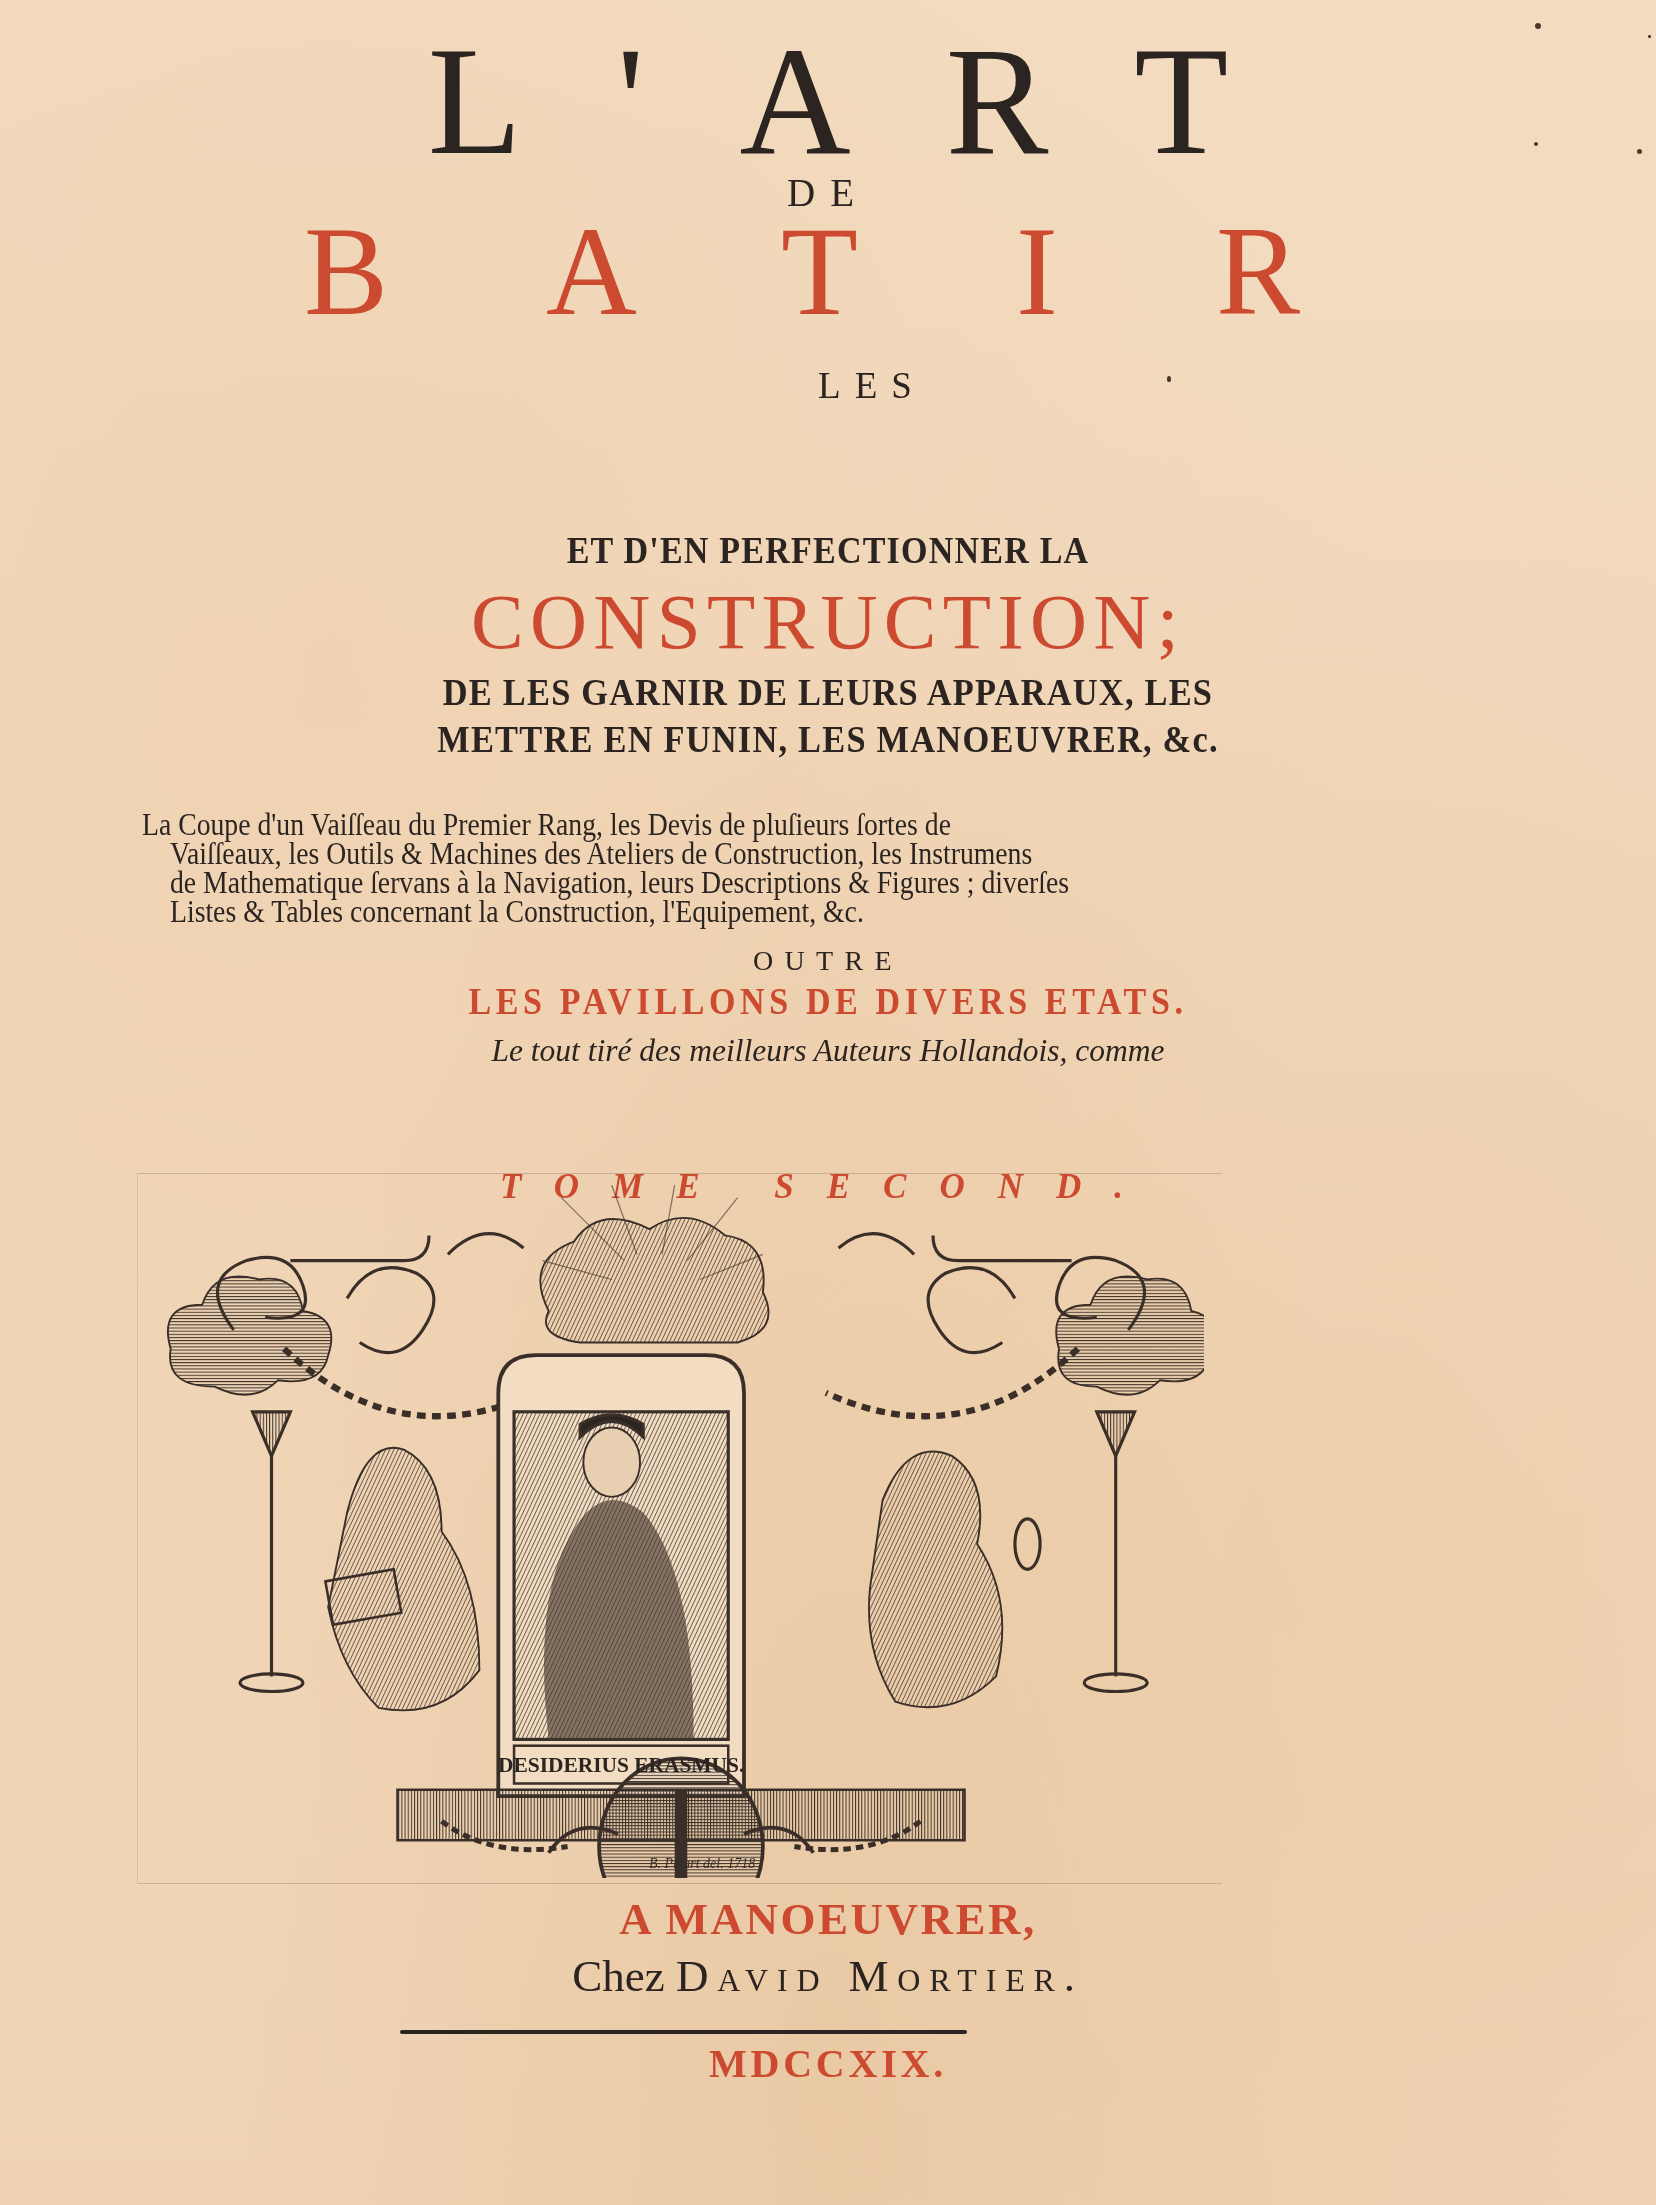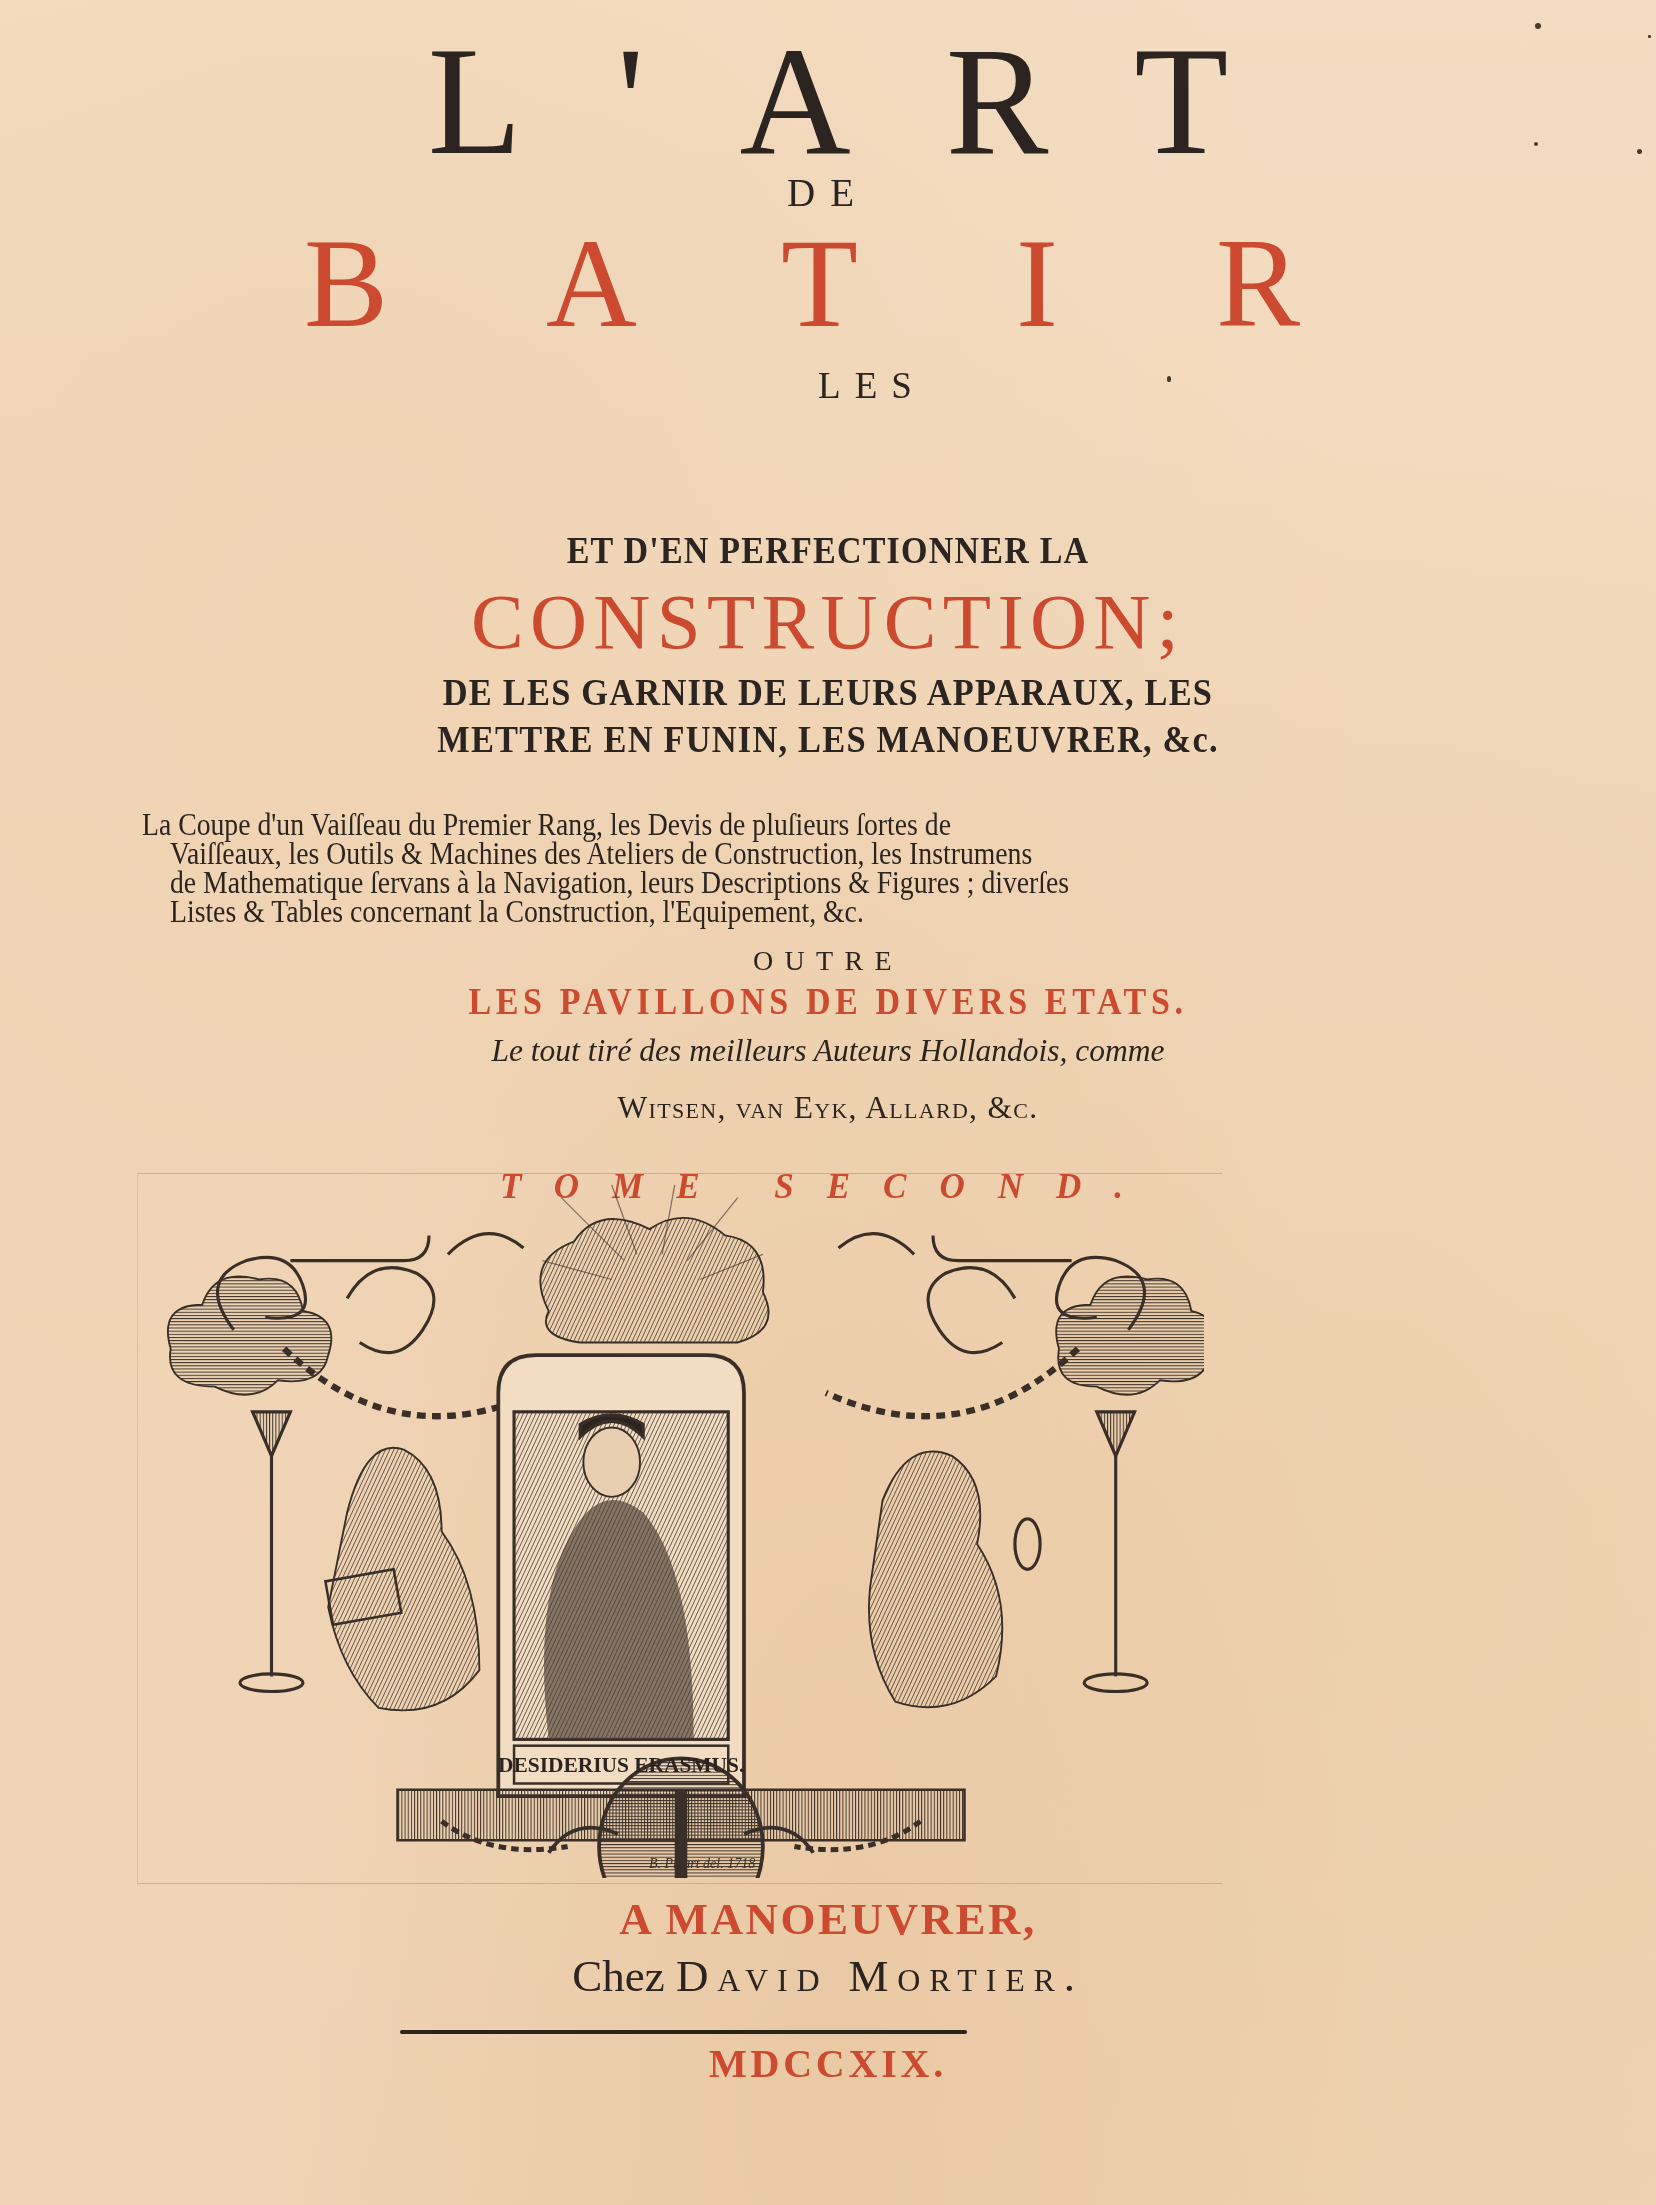--- a/index.html
+++ b/index.html
@@ -16,21 +16,21 @@
       radial-gradient(ellipse at 50% 95%, rgba(225,185,140,0.35), transparent 50%),
       linear-gradient(180deg, #f3dcc1 0%, #f1d7ba 50%, #efd3b4 100%);
   }
   .spot { position: absolute; border-radius: 50%; background: #4a3a2a; }
   .line { position: absolute; left: 0; width: 100%; text-align: center; white-space: nowrap; }
   .black { color: #2b2420; }
   .red { color: #cc4a30; }
 
   #t-lart   { top: 12.6px;   font-size: 154px; letter-spacing: 95px; padding-left: 95px; box-sizing: border-box; }
   #t-de     { top: 170px;  font-size: 39px;  letter-spacing: 15px; }
-  #t-batir  { top: 212px;  font-size: 126px; letter-spacing: 158px; padding-left: 106px; box-sizing: border-box; }
+  #t-batir  { top: 200px;  font-size: 126px; letter-spacing: 158px; padding-left: 106px; box-sizing: border-box; }
   #t-les    { top: 364px;  font-size: 37px;  letter-spacing: 14px; padding-left: 44px; }
   #t-vaiss  { top: 416px;  font-size: 79px; letter-spacing: 26.5px; }
   #t-etden  { top: 529px;  font-size: 37px;  letter-spacing: 1.3px; font-weight: bold; transform: scaleX(0.92); }
   #t-constr { top: 577px;  font-size: 79px; letter-spacing: 6.3px; }
   #t-garnir { top: 671px; font-size: 37px; letter-spacing: 1.3px; font-weight: bold; transform: scaleX(0.93); }
   #t-mettre { top: 718px; font-size: 37px; letter-spacing: 1.3px; font-weight: bold; transform: scaleX(0.93); }
   #t-avec   { top: 772px; font-size: 28px; letter-spacing: 11.3px; }
   .desc { position: absolute; left: 139px; width: 1071px; font-size: 31.5px; line-height: 29px; transform: scaleX(0.88); transform-origin: left; white-space: nowrap; }
   #d1 { top: 810px; left: 142px; }
   #d2 { top: 839px; left: 170px; }
@@ -78,21 +78,20 @@
   <div id="t-mettre" class="line black">METTRE EN FUNIN, LES MANOEUVRER, &amp;c.</div>
 
   <div id="d1" class="desc black">La Coupe d'un Vaiſſeau du Premier Rang,  les Devis de pluſieurs ſortes de</div>
   <div id="d2" class="desc black">Vaiſſeaux, les Outils &amp; Machines des Ateliers de Construction, les Instrumens</div>
   <div id="d3" class="desc black">de Mathematique ſervans à la Navigation, leurs Descriptions &amp; Figures ; diverſes</div>
   <div id="d4" class="desc black">Listes &amp; Tables concernant la Construction, l'Equipement, &amp;c.</div>
 
   <div id="t-outre" class="line black">OUTRE</div>
   <div id="t-pav" class="line red">LES PAVILLONS DE DIVERS ETATS.</div>
   <div id="t-tout" class="line black">Le tout tiré des meilleurs Auteurs Hollandois, comme</div>
-  <div id="t-witsen" class="line black">Witsen, van Eyk, Allard, &amp;c.</div>
   <div id="t-tome" class="line red">TOME SECOND.</div>
 
   <div class="plate"></div>
   <svg class="vignette" viewBox="0 0 1660 1100" xmlns="http://www.w3.org/2000/svg">
     <defs>
       <pattern id="hatch" width="6" height="6" patternUnits="userSpaceOnUse" patternTransform="rotate(25)">
         <line x1="0" y1="0" x2="0" y2="6" stroke="#3a2f28" stroke-width="2.2"></line>
       </pattern>
       <pattern id="hatchH" width="8" height="5" patternUnits="userSpaceOnUse">
         <line x1="0" y1="2" x2="8" y2="2" stroke="#3a2f28" stroke-width="1.6"></line>

